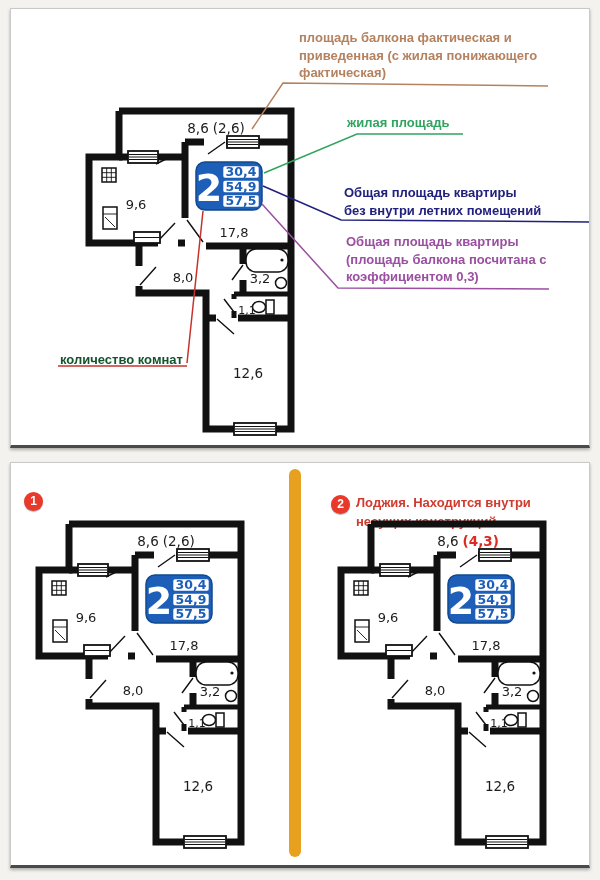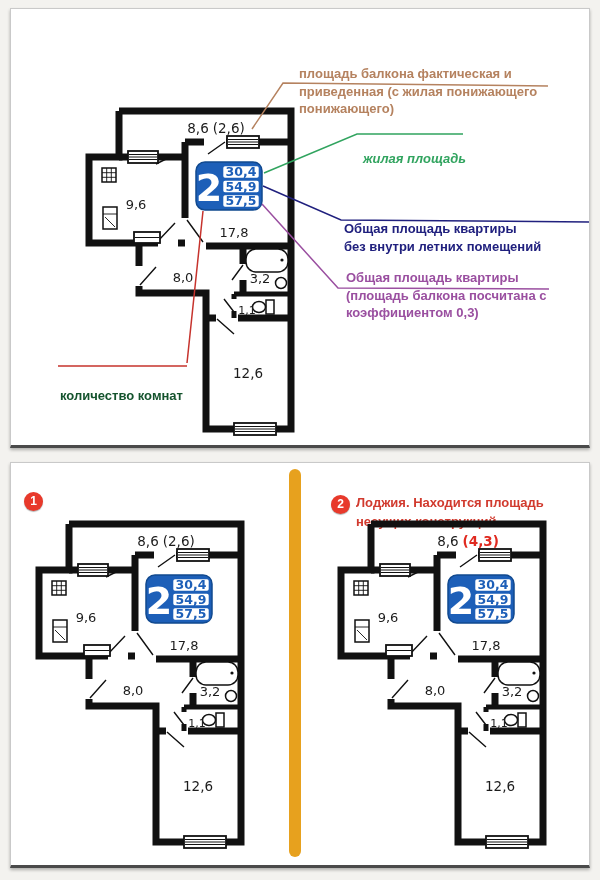--- a/index.html
+++ b/index.html
@@ -2,21 +2,21 @@
 <html><head>
 <meta charset="utf-8">
 <style>
   html,body{margin:0;padding:0;width:600px;height:880px;overflow:hidden;
     background:#f3f2ef;font-family:"Liberation Sans",sans-serif;}
   .card{position:absolute;background:#fff;border:1px solid #c9c9c9;
     border-bottom:3px solid #4a4a4a;box-shadow:0 2px 3px rgba(0,0,0,.28);}
   .card-top{left:10px;top:8px;width:578px;height:436px;}
   .card-bottom{left:10px;top:462px;width:578px;height:402px;}
 
-  .ann{position:absolute;font-weight:bold;font-size:13px;line-height:17.5px;white-space:nowrap;margin-top:36px;}
+  .ann{position:absolute;font-weight:bold;font-size:13px;line-height:17.5px;white-space:nowrap;}
   .c-brown{color:#b5825f;}
   .c-green{color:#31a45f;}
   .c-navy{color:#20207e;}
   .c-purple{color:#9a4fa0;}
   .c-red{color:#14532d;}
 
   .overlay{position:absolute;left:0;top:0;pointer-events:none;}
 
   svg.plan{position:absolute;overflow:visible;}
   svg.plan text{font-family:"DejaVu Sans",sans-serif;}
@@ -93,42 +93,42 @@
       <path stroke="#31a45f" d="M452,125 L346,125 L253,164"></path>
       <path stroke="#20207e" d="M582,213 L330,211 L252,177"></path>
       <path stroke="#9a4fa0" d="M538,280 L327,279 L251,195"></path>
       <path stroke="#c6332d" d="M192,202 L176,354 M47,357 L176,357"></path>
     </g>
   </svg>
 
   <div class="ann c-brown" style="left:288px;top:20px;">
     <div>площадь балкона фактическая и</div>
     <div>приведенная (с жилая понижающего</div>
-    <div>понижающего)</div>
-  </div>
-  <div class="ann c-green" style="left:352px;top:105px;font-style:italic;">жилая площадь</div>
+    <div>фактическая)</div>
+  </div>
+  <div class="ann c-green" style="left:336px;top:105px;">жилая площадь</div>
   <div class="ann c-navy" style="left:333px;top:175px;">
     <div>Общая площадь квартиры</div>
     <div>без внутри летних помещений</div>
   </div>
   <div class="ann c-purple" style="left:335px;top:224px;">
     <div>Общая площадь квартиры</div>
     <div>(площадь балкона посчитана с</div>
     <div>коэффициентом 0,3)</div>
   </div>
   <div class="ann c-red" style="left:49px;top:342px;">количество комнат</div>
 </section>
 
 <section class="card card-bottom">
 
   <div class="badge" style="left:13px;top:29px;">1</div>
 
   <div class="badge" style="left:320px;top:32px;">2</div>
   <div class="hdr" style="left:345px;top:30px;">
-    <div>Лоджия. Находится площадь</div>
+    <div>Лоджия. Находится внутри</div>
     <div>несущих конструкций</div>
   </div>
 
   <div class="divider"></div>
 
   <svg id="plan-bl" class="plan" viewBox="0 0 210 325">
     <g fill="none" stroke="#111">
       <path stroke-width="7" d="M33,5 H205 V323 H120 V187 H53 V180 M53,160 V137 H3 V51 H33 V5"></path>
       <path stroke-width="7" d="M33,51 H99 M99,36 H118 M140,36 H205 M99,36 V112 M53,137 H72 M92,137 H99 M120,140 H205 M157,140 V158 M157,174 V188 M120,212 H130 M152,212 H205"></path>
       <path stroke-width="5" d="M148,188 H205 M148,188 V193 M148,205 V212"></path>

